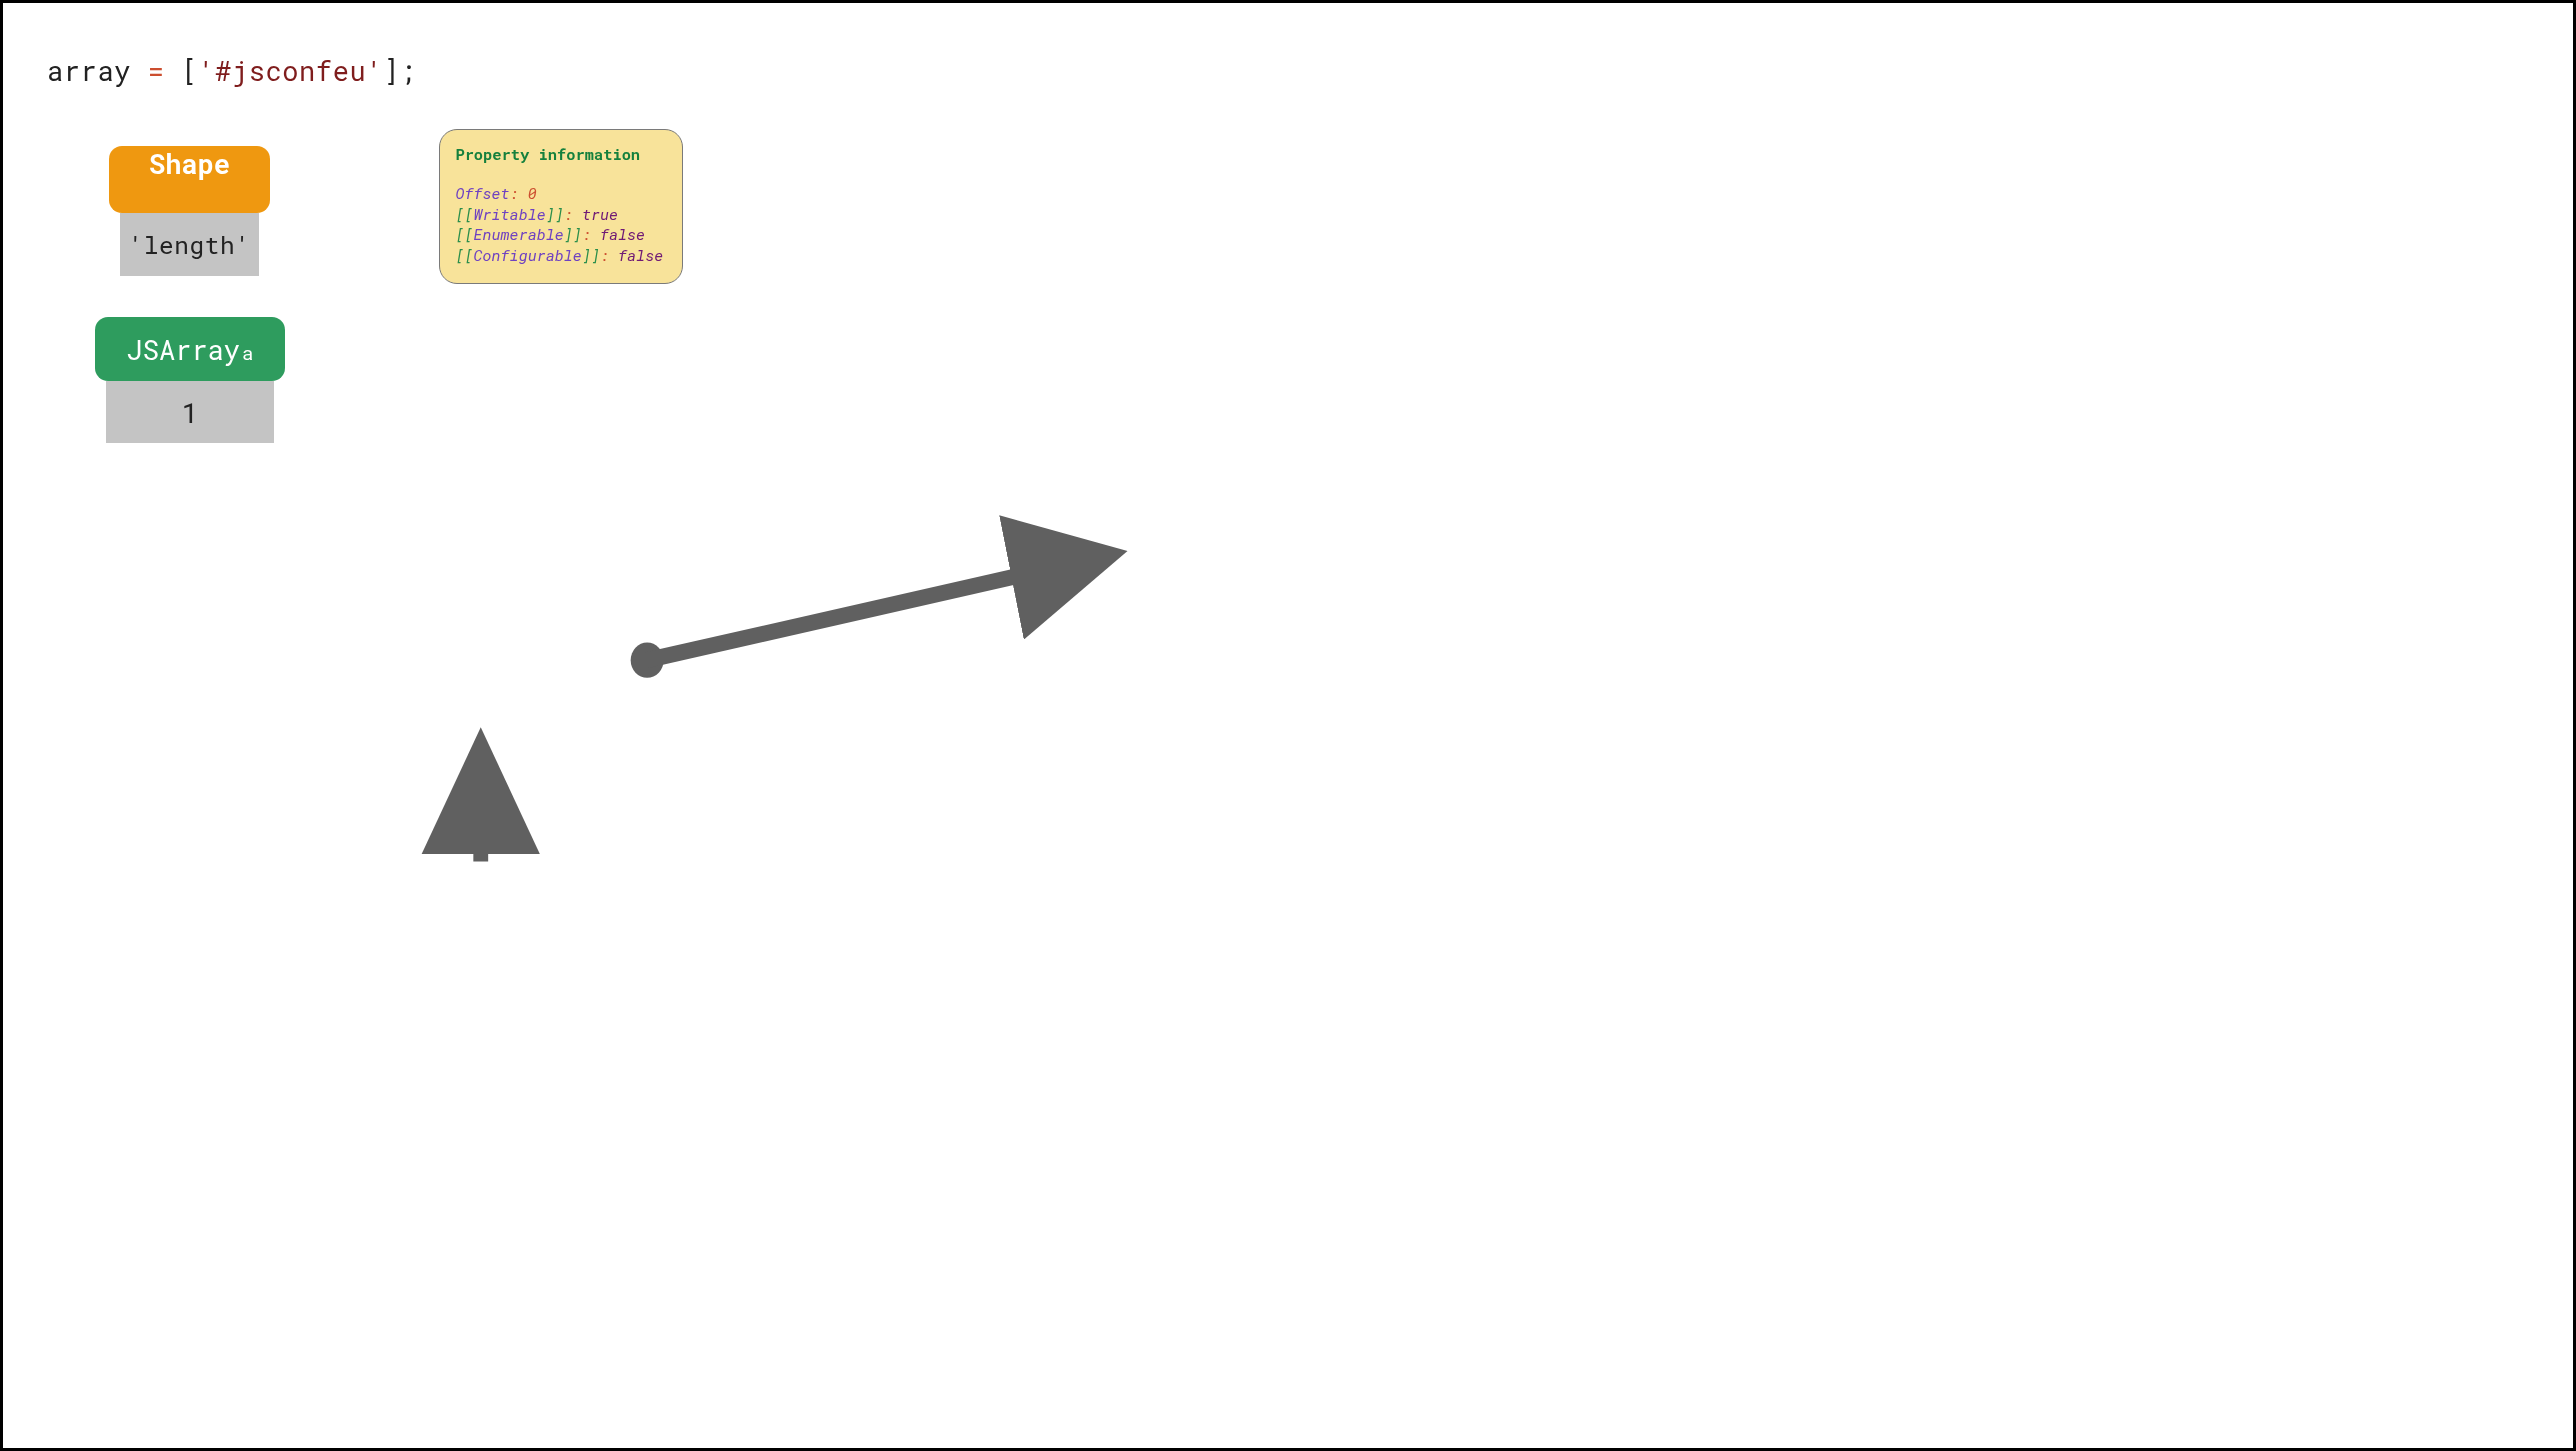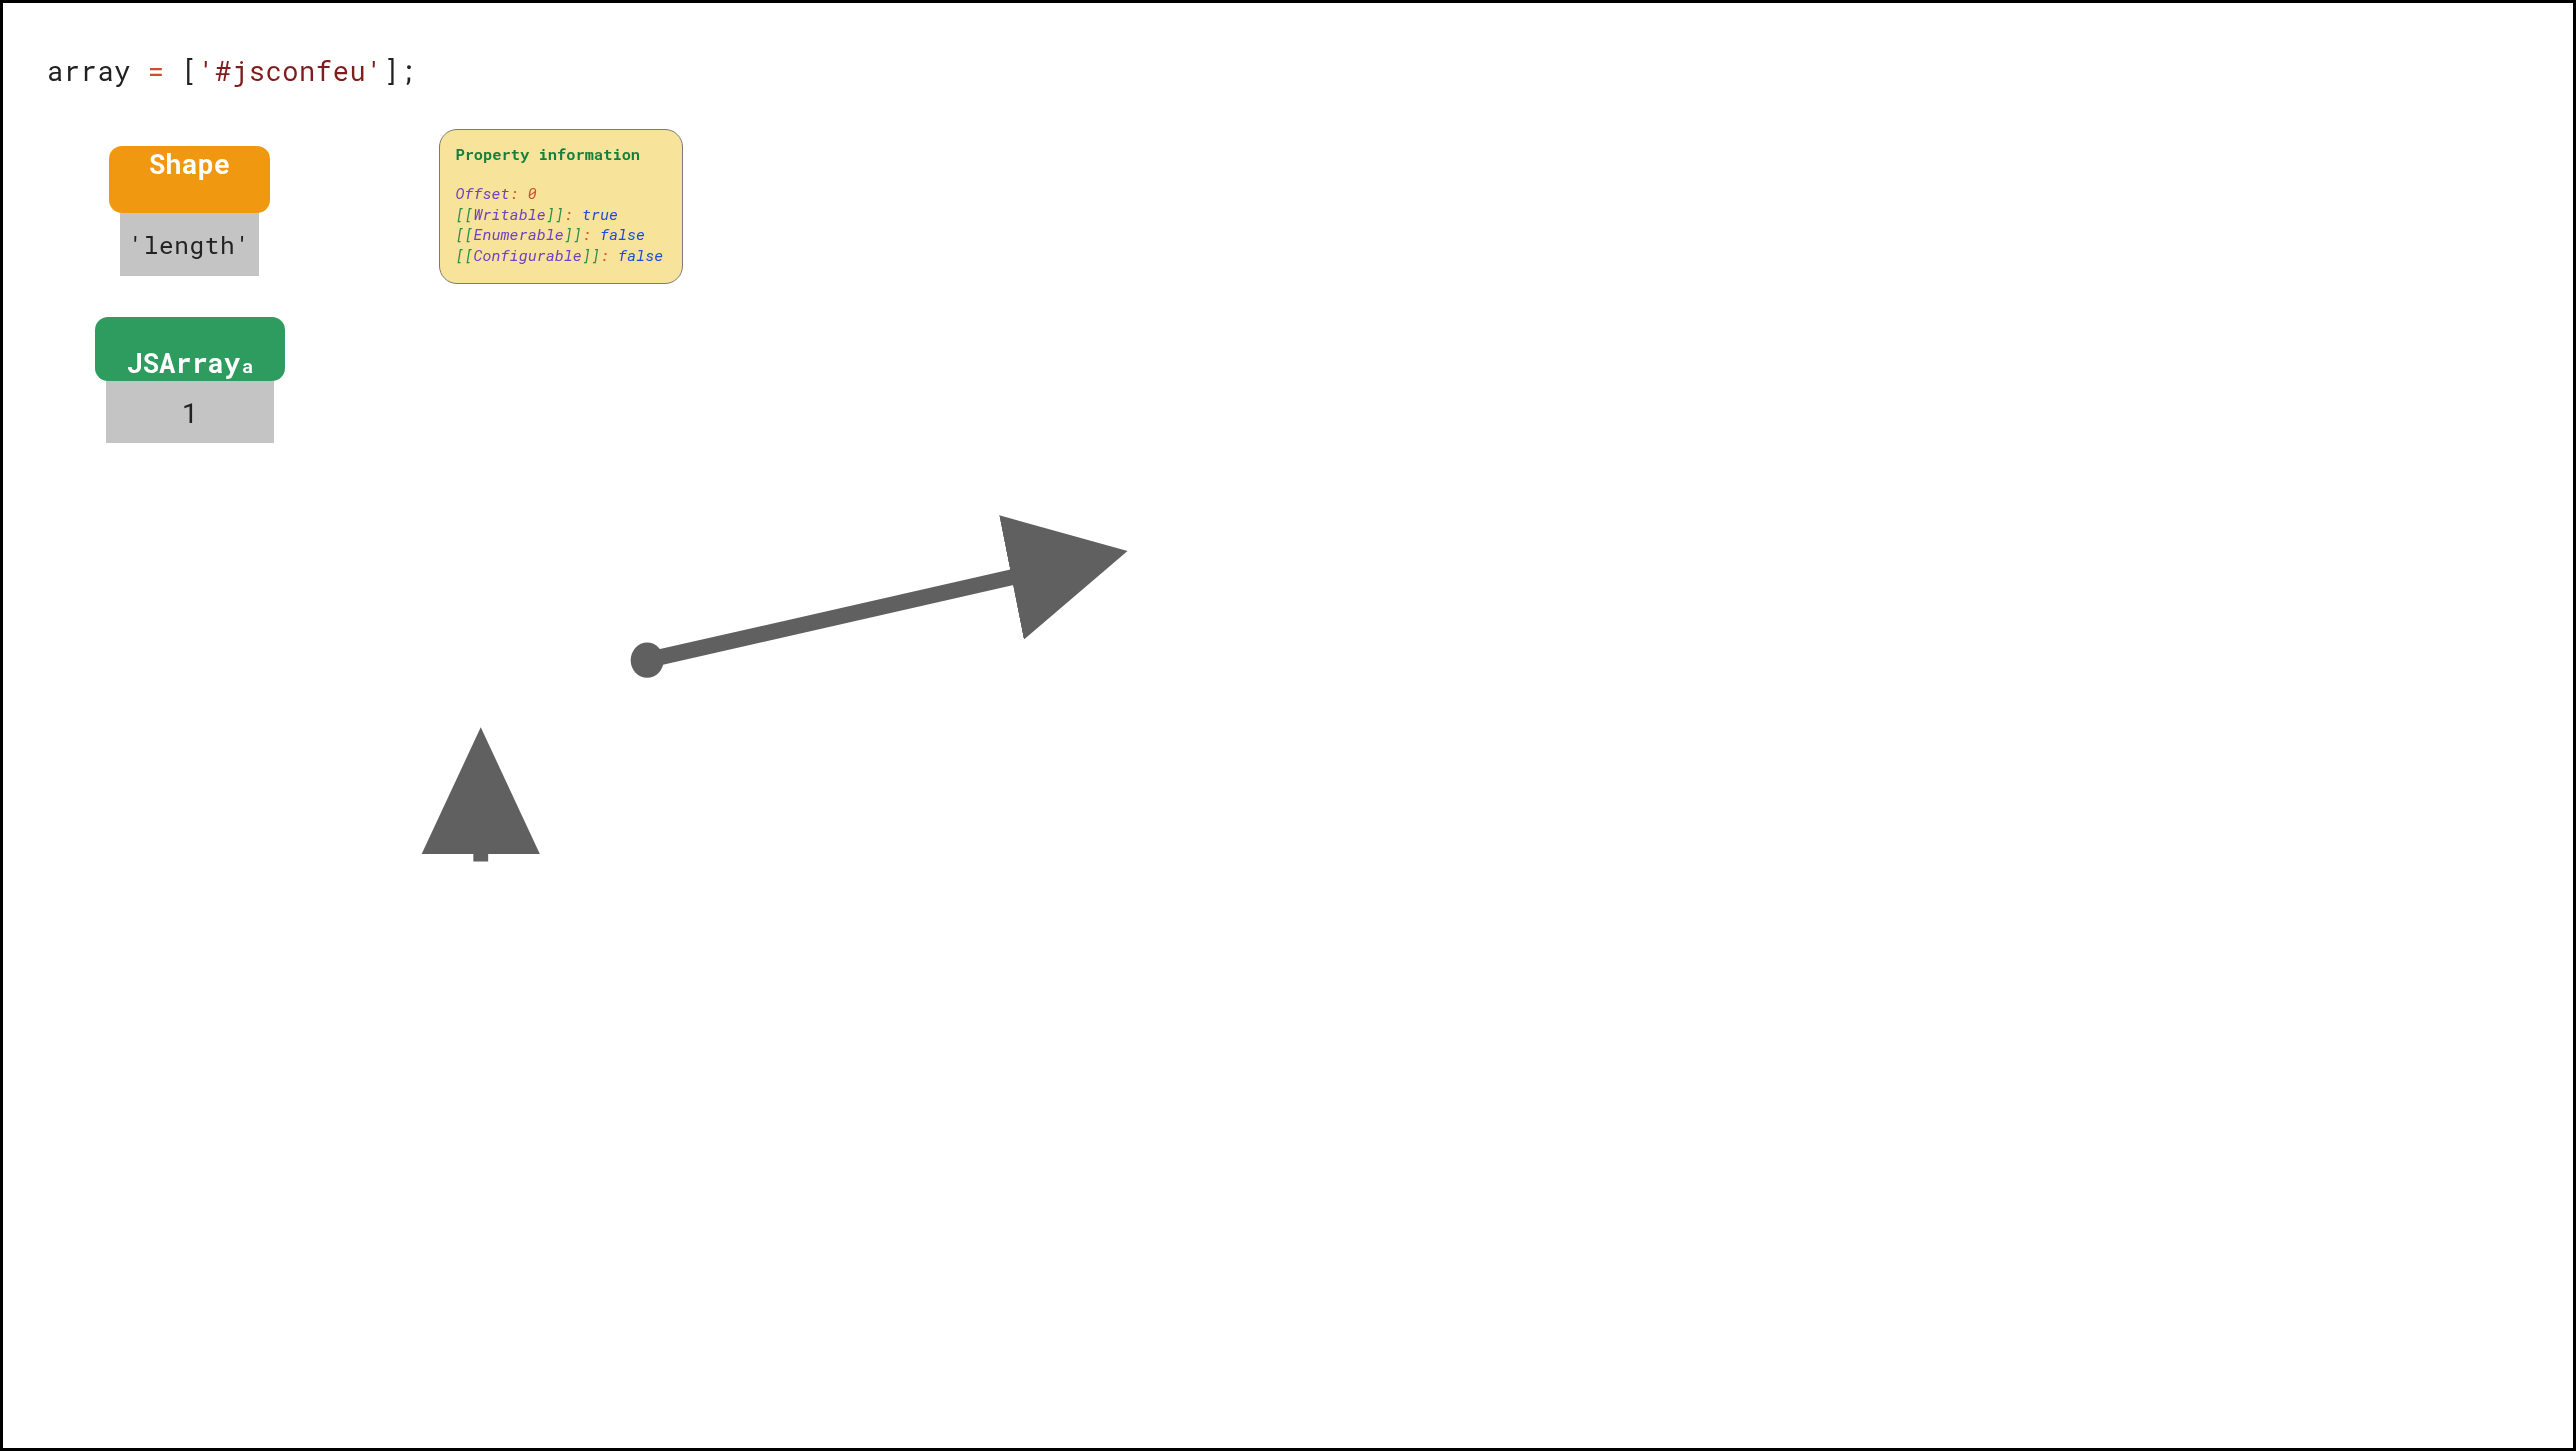--- a/index.html
+++ b/index.html
@@ -62,26 +62,26 @@
   
   .jsarray-header {
     position: absolute;
     left: 92px;
     top: 314px;
     width: 190px;
     height: 64px;
     background: #2e9c5e;
     border-radius: 13px;
     color: #fff;
-    font-weight: 700;
+    font-weight: 400;
     display: flex;
     align-items: baseline;
     justify-content: center;
     gap: 2px;
-    padding-top: 28px;
+    padding-top: 15px;
   }
   .jsarray-header .big { font-size: 27px; }
   .jsarray-header .small { font-size: 19px; }
   .value-cell {
     position: absolute;
     left: 103px;
     top: 378px;
     width: 168px;
     height: 62px;
     background: #c4c4c4;
@@ -104,21 +104,21 @@
     border-radius: 18px;
     font-size: 15.4px;
     line-height: 1.35;
     color: #222;
   }
   .prop-box .heading { font-weight: 700; color: #15803d; margin-bottom: 18px; }
   .prop-box .row { white-space: pre; font-style: italic; }
   .kw-key { color: #6f42c1; }
   .kw-colon { color: #cc4e2f; }
   .kw-num { color: #cc4e2f; }
-  .kw-bool { color: #1d4ed8; }
+  .kw-bool { color: #701a75; }
   .kw-br { color: #2a8e4b; }
 
   
   svg.overlay {
     position: absolute;
     inset: 0;
     width: 100%;
     height: 100%;
     pointer-events: none;
   }

